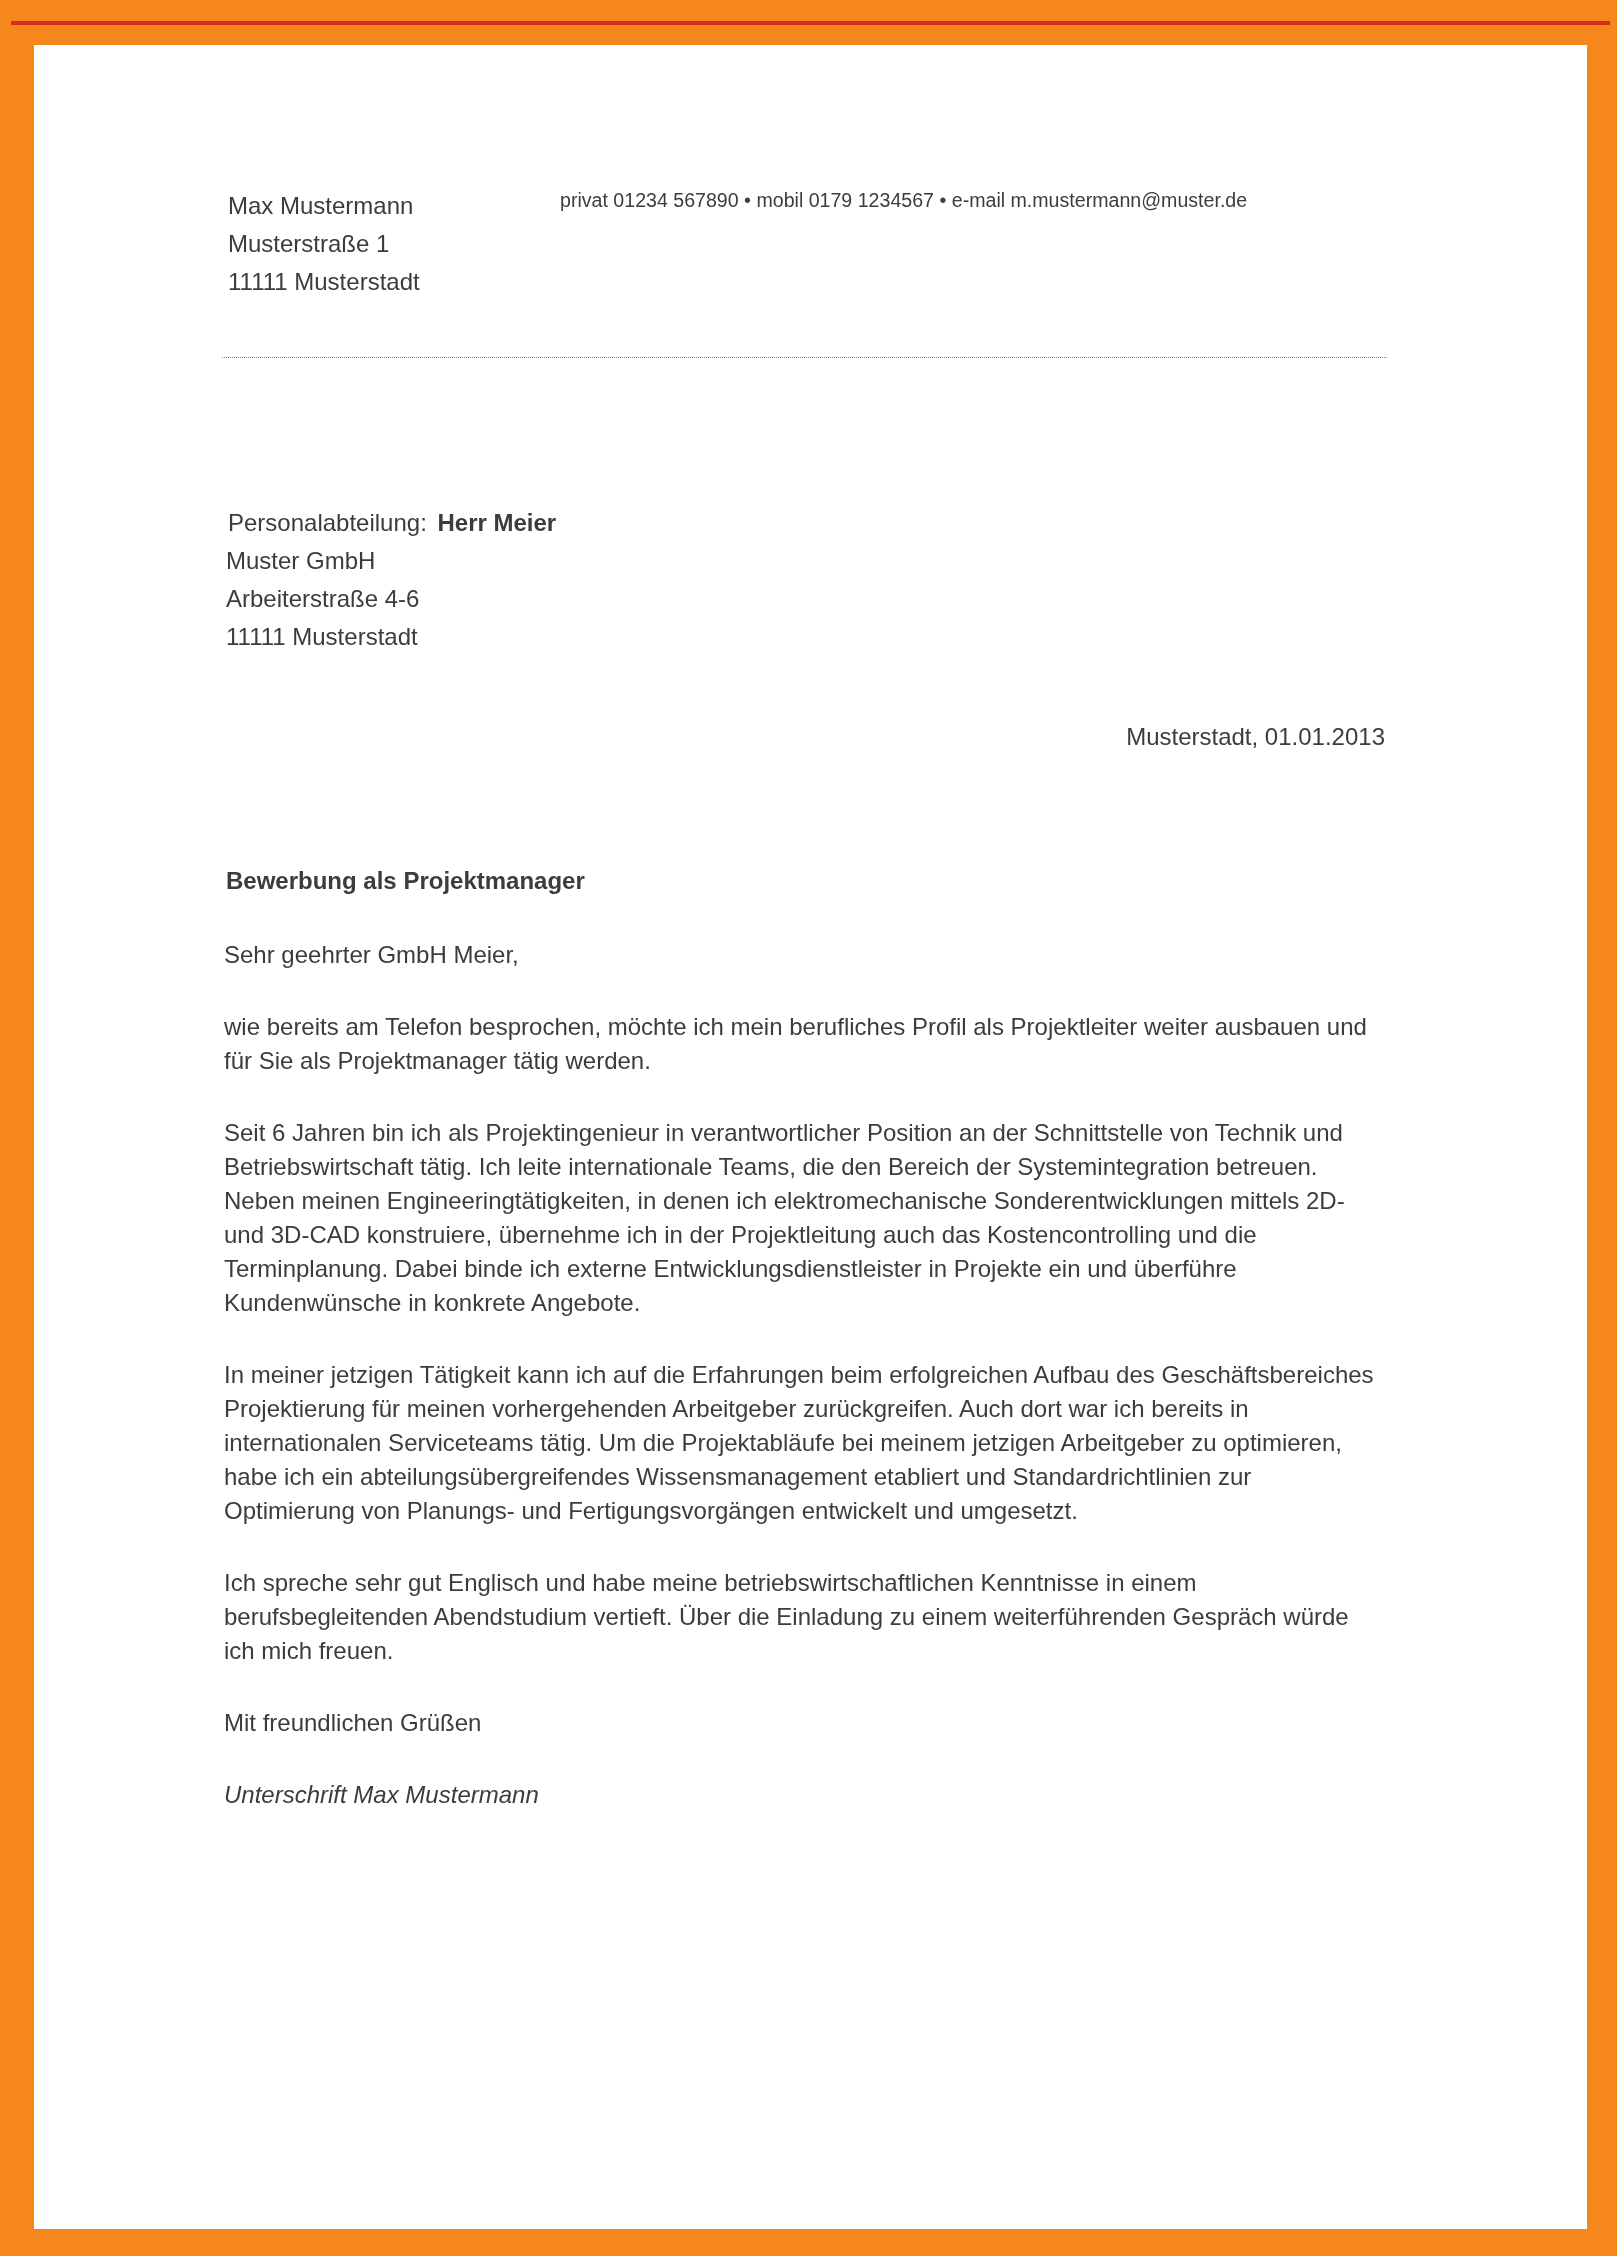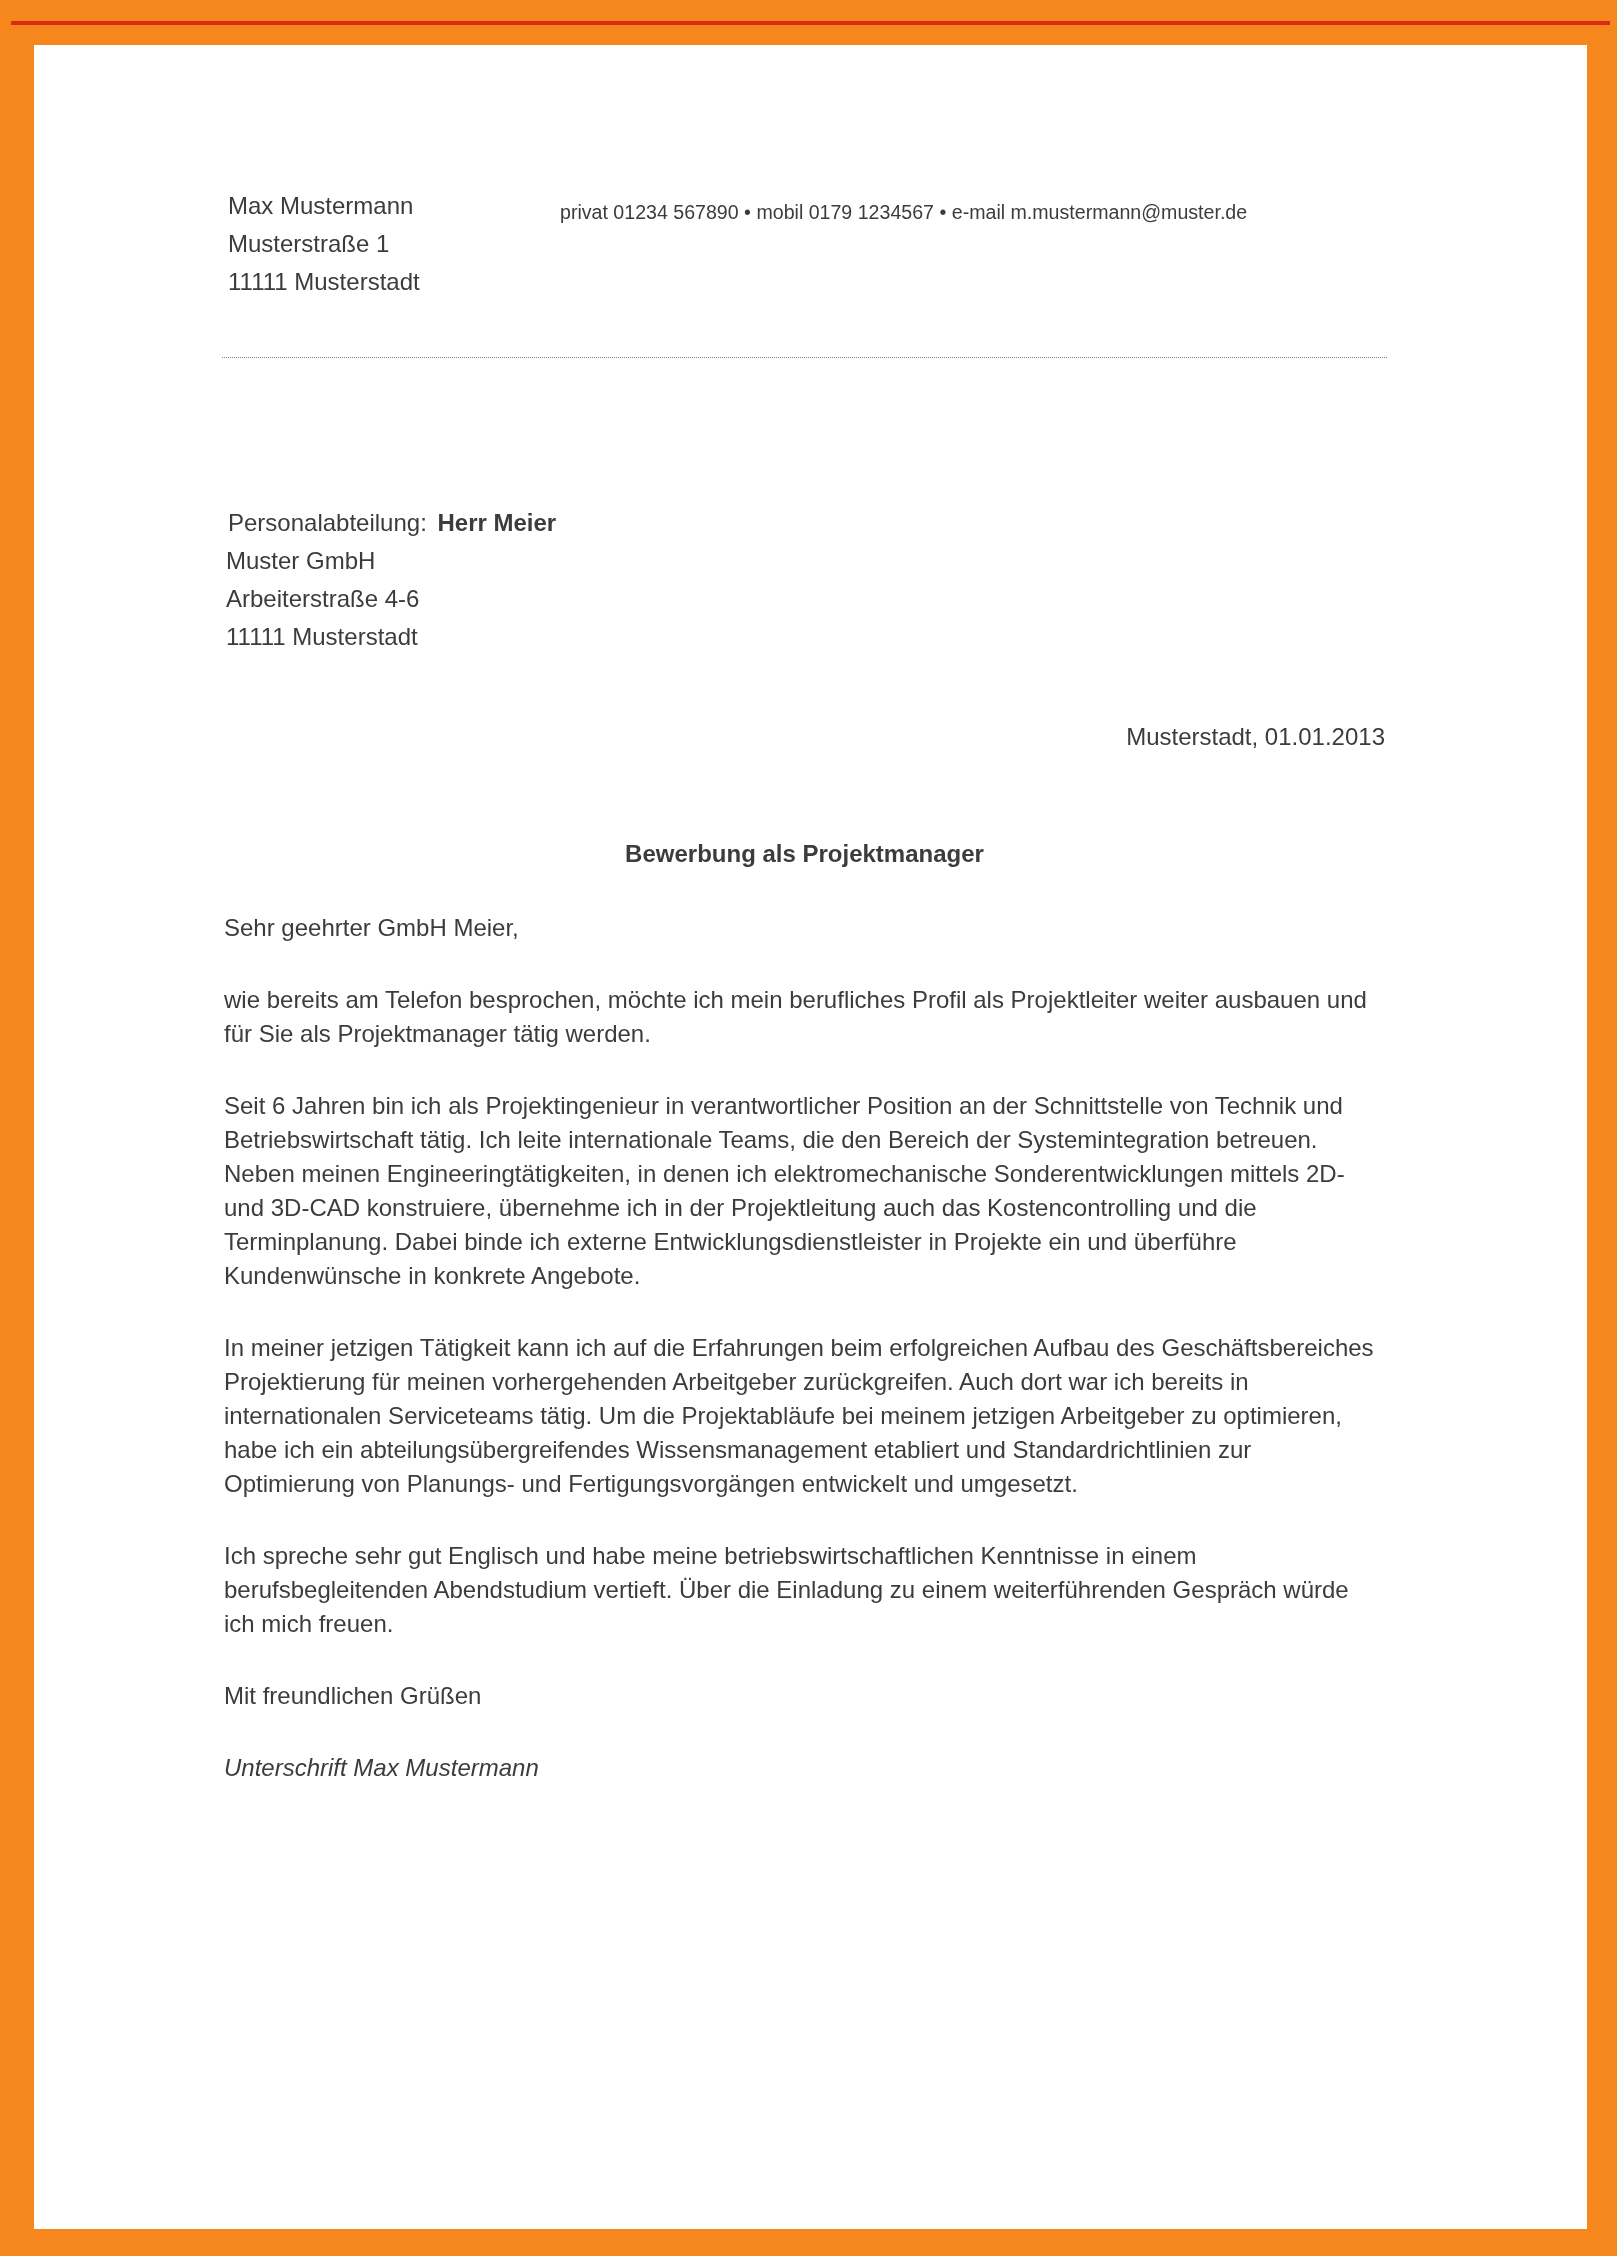--- a/index.html
+++ b/index.html
@@ -24,34 +24,34 @@
   }
   .content {
     padding: 136px 198px 0 186px;
     font-size: 24px;
     line-height: 34px;
   }
   .header { position: relative; }
   .sender-block div { white-space: nowrap; }
   .contact-line {
     position: absolute;
-    left: 336px; top: 15px;
+    left: 336px; top: 3px;
     font-size: 19.6px;
     line-height: 24px;
     white-space: nowrap;
   }
   .separator {
     margin-top: 52px;
     border-top: 1.9px dotted #7f7f7f;
     height: 0;
   }
   .recipient { margin-top: 140px; }
   .bold { font-weight: bold; }
   .date-line { margin-top: 60px; text-align: right; }
-  .subject { margin-top: 77px; text-align: center; }
+  .subject { margin-top: 104px; }
   .link { color: #3a3ab8; text-decoration: none; cursor: pointer; }
   p { margin: 0 0 34px 0; }
   .salutation { margin-top: 34px; }
   .closing { margin-top: 0; }
   .signature { font-style: italic; margin-top: 0; }
 </style>
 </head>
 <body>
 
 <div class="frame">

